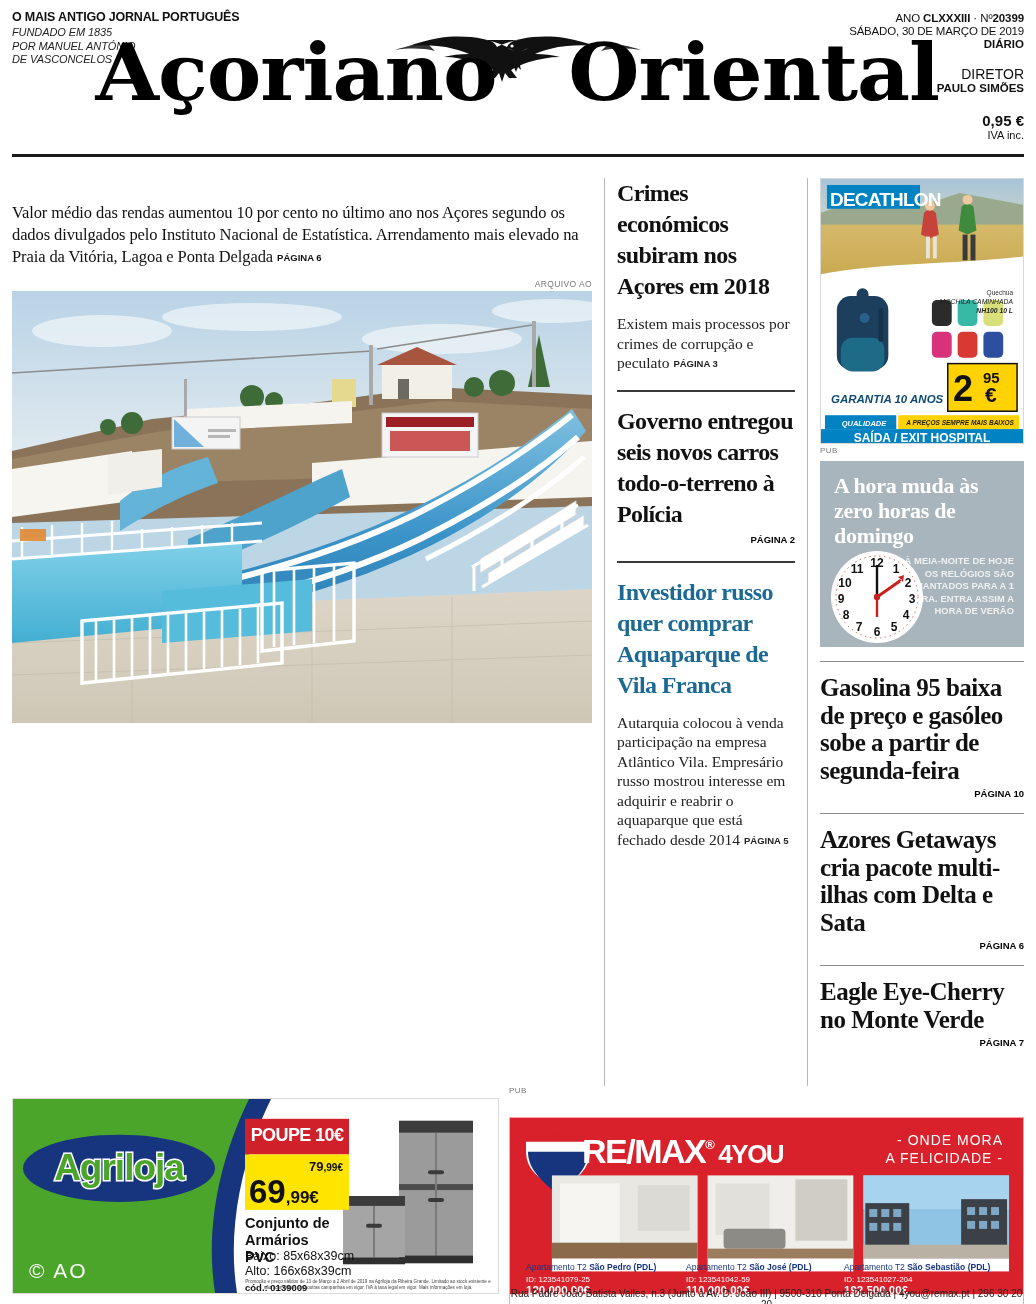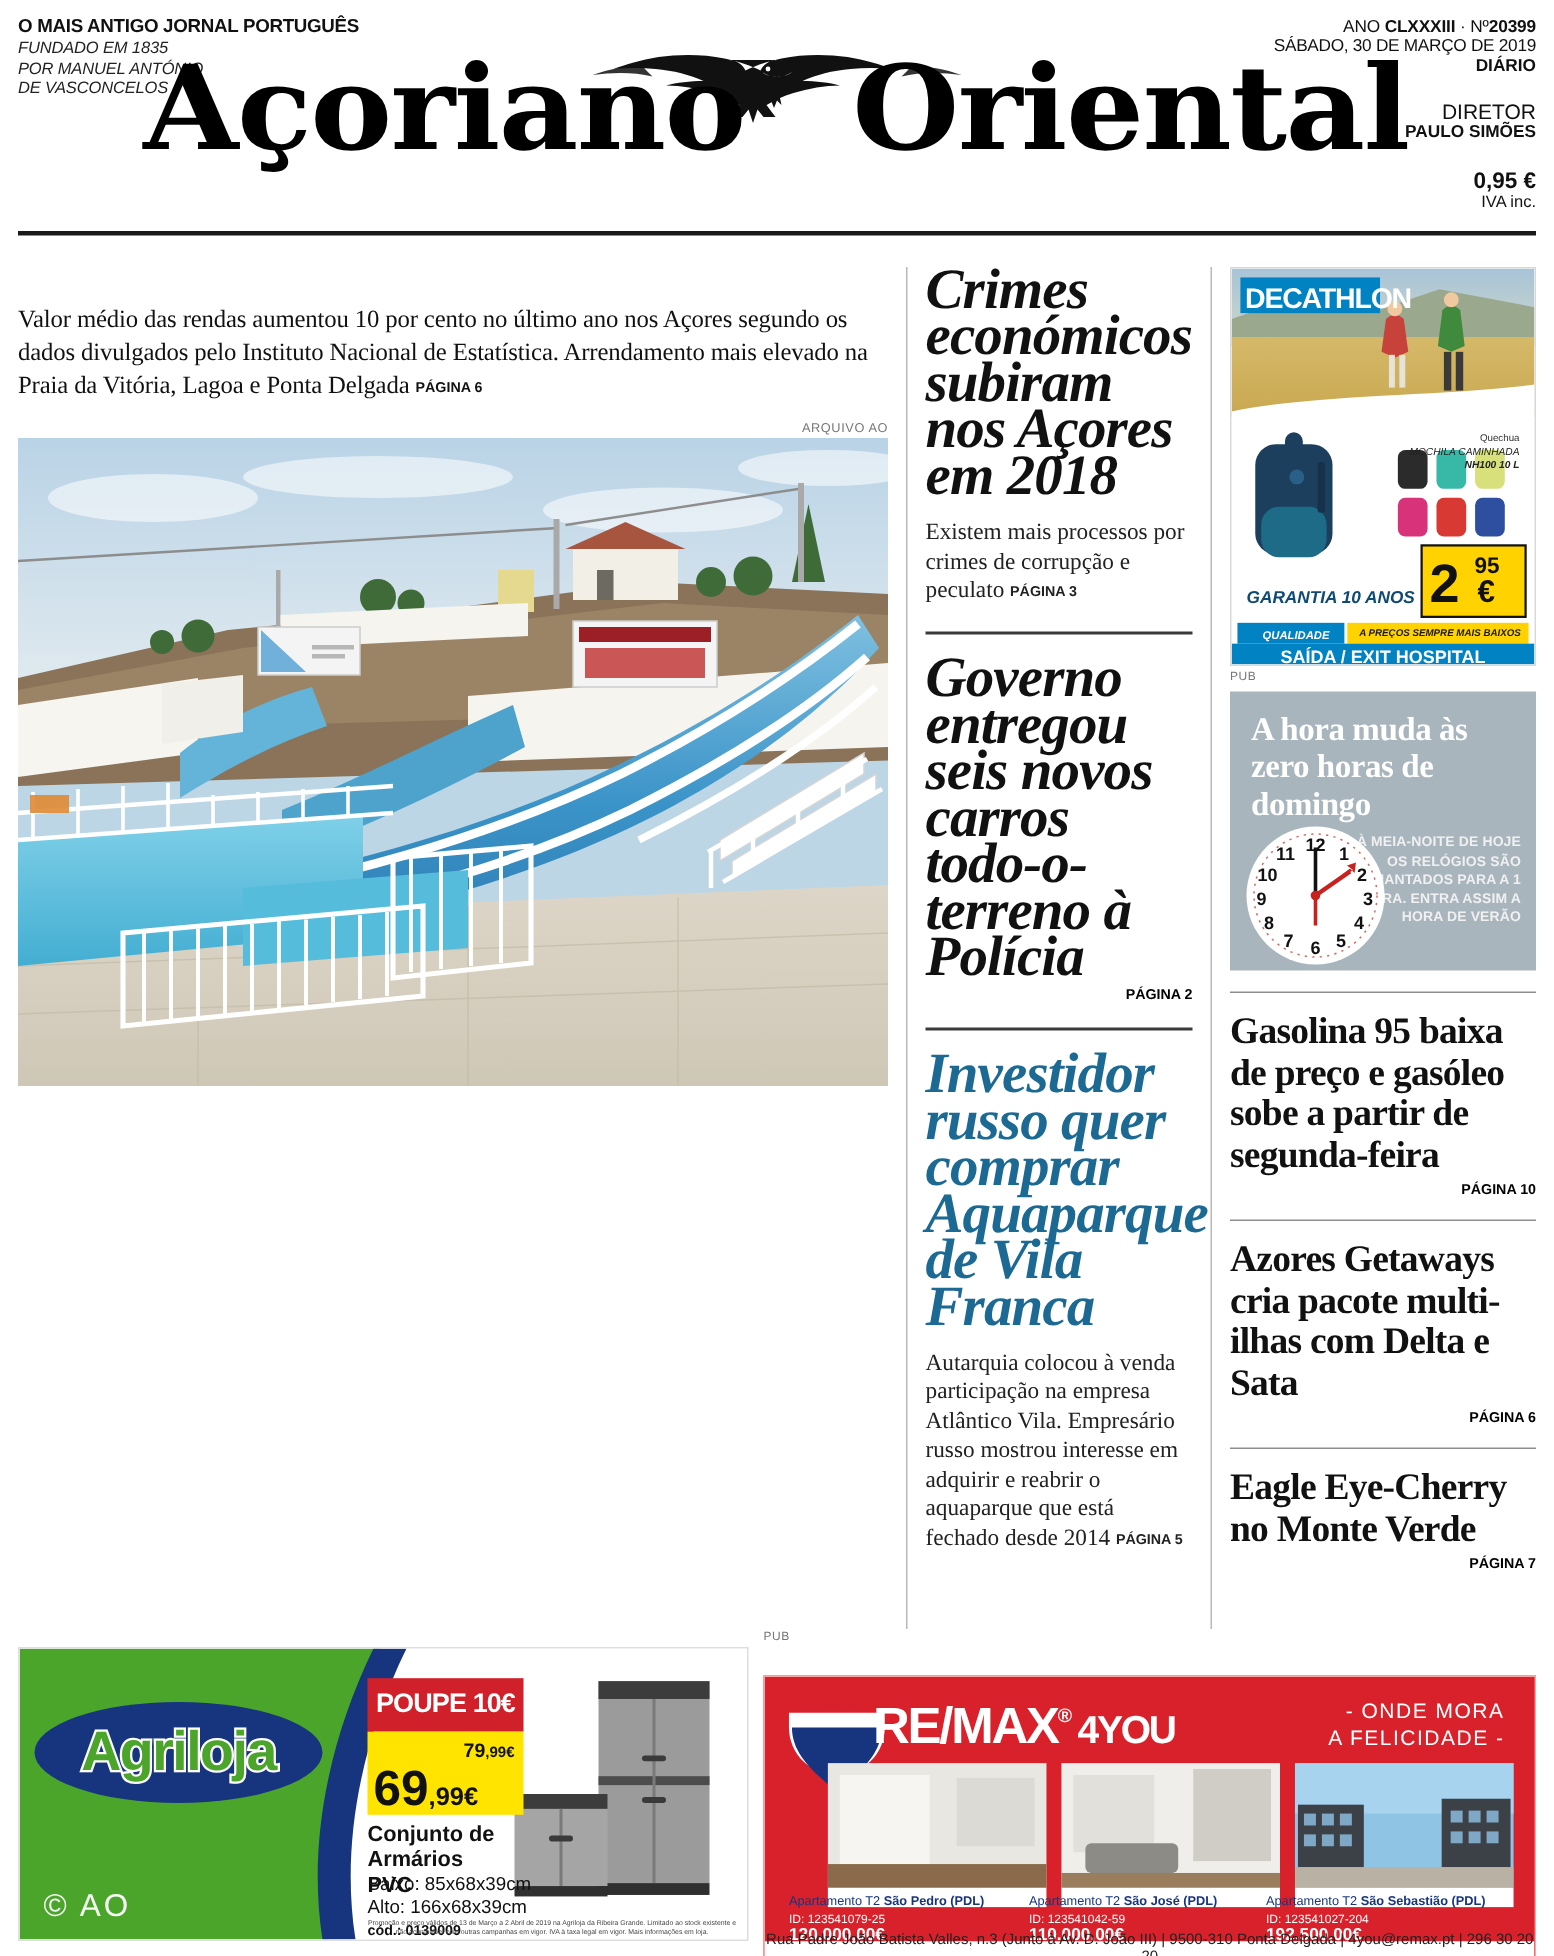--- a/index.html
+++ b/index.html
@@ -75,22 +75,22 @@
     font-weight: bold; letter-spacing: 0px; vertical-align: 1px; }
 
   .photo-credit { text-align: right; font-family:"Liberation Sans",sans-serif;
     font-size: 8.5px; color:#777; letter-spacing:0.4px; margin: 10px 0 2px 0; }
 
   
   .photo { width: 100%; height: 432px; position: relative; overflow: hidden;
     background: #bcd6e6; }
 
   
-  .mid-head { font-size: 38px; line-height: 31px; font-weight: bold;
-    letter-spacing: -0.6px; color: #111; font-style: italic; }
+  .mid-head { font-size: 24px; line-height: 31px; font-weight: bold;
+    letter-spacing: -0.6px; color: #111; }
   .mid-head.blue { color: #1C6A93; }
   .mid-deck { font-size: 15.5px; line-height: 19.5px; color:#222; margin-top: 12px; }
   .hr-mid { height:2px; background:#3a3a3a; margin: 16px 0 14px 0; }
   .hr-thin { height:1px; background:#8d8d8d; margin: 14px 0 12px 0; }
   .right-pag { text-align:right; margin-top:4px; }
 
   
   .ad-decathlon { width:100%; height:266px; position:relative; overflow:hidden;
     border: 1px solid #d8d8d8; background:#fff; }
   .pub-tag { text-align:left; font-family:"Liberation Sans",sans-serif;

